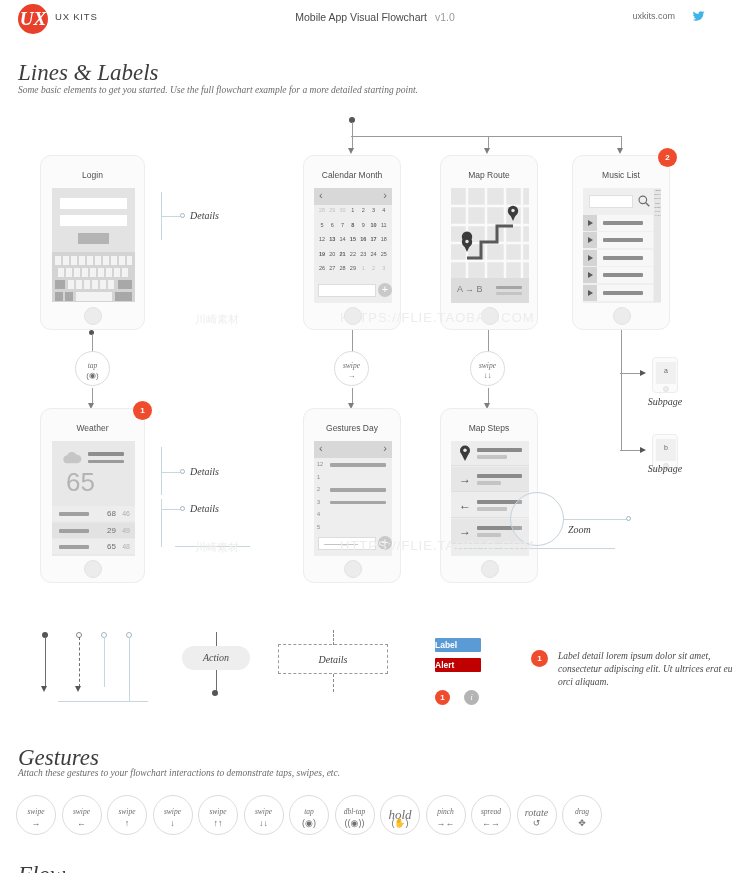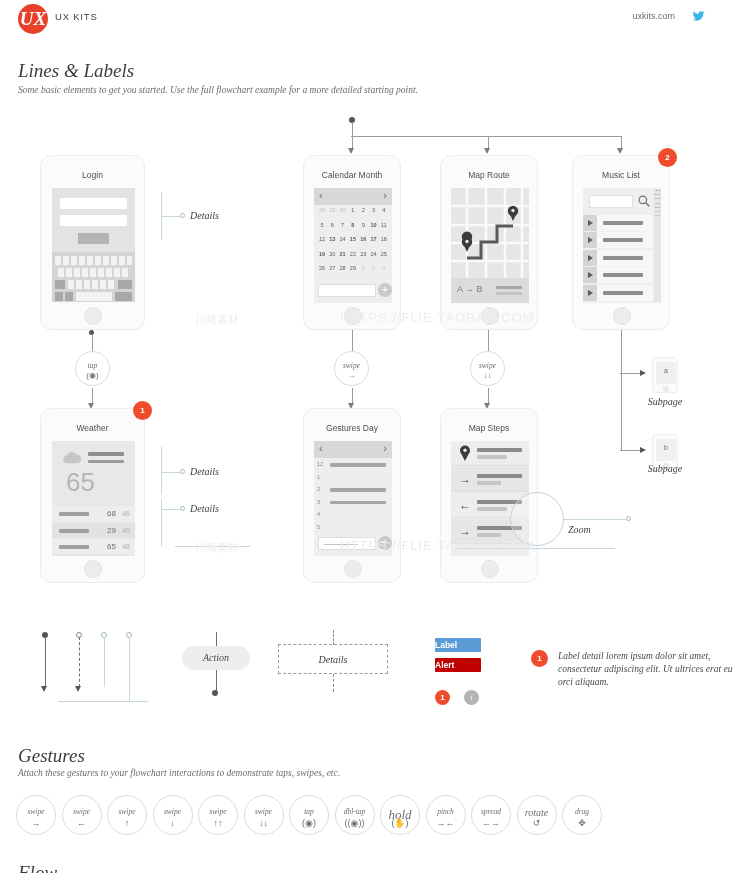--- a/index.html
+++ b/index.html
@@ -23,21 +23,21 @@
   }
   #logo-text { position:absolute; left:55px; top:11px; font-size:9.5px; letter-spacing:.8px; color:#444; }
   #header-title { position:absolute; left:0; top:11px; width:750px; text-align:center; font-size:10.5px; color:#4a4a4a; }
   #header-title .ver { color:#9a9a9a; margin-left:8px; }
   #site-link { position:absolute; right:75px; top:11px; font-size:9px; color:#6d6d6d; }
   #twitter-bird { position:absolute; right:45px; top:10px; width:13px; height:12px; }
 
   
   .sec-title {
     font-family:"Liberation Serif", serif; font-style:italic;
-    font-size:19px; color:#3d3d3d;
+    font-size:23px; color:#3d3d3d;
   }
   .sec-sub {
     font-family:"Liberation Serif", serif; font-style:italic;
     font-size:9.5px; color:#6b6b6b;
   }
 
   
   .phone {
     position:absolute; background:#fbfbfb; border:1px solid #ededed;
     border-radius:11px;
@@ -124,20 +124,23 @@
     position:absolute; font-family:"Liberation Serif", serif; font-style:italic;
     font-size:10px; color:#3f3f3f; text-align:center; width:60px;
   }
 </style>
 </head>
 <body>
 
 <div id="header">
   <div id="logo-mark">UX</div>
   <div id="logo-text">UX KITS</div>
+  <div id="header-title">
+    <span>Mobile App Visual Flowchart</span><span class="ver">v1.0</span>
+  </div>
   <div id="site-link">uxkits.com</div>
   <svg id="twitter-bird" viewBox="0 0 24 24">
     <path fill="#41b3e8" d="M24 4.6a9.8 9.8 0 0 1-2.8.8 4.9 4.9 0 0 0 2.2-2.7 9.7 9.7 0 0 1-3.1 1.2A4.9 4.9 0 0 0 11.9 8a13.9 13.9 0 0 1-10-5.1 4.9 4.9 0 0 0 1.5 6.6A4.8 4.8 0 0 1 1 8.9v.1a4.9 4.9 0 0 0 3.9 4.8 4.9 4.9 0 0 1-2.2.1 4.9 4.9 0 0 0 4.6 3.4A9.9 9.9 0 0 1 0 19.5a13.9 13.9 0 0 0 7.5 2.2c9.1 0 14-7.5 14-14v-.6A10 10 0 0 0 24 4.6z"></path>
   </svg>
 </div>
 
 <div class="sec-title abs" style="left:18px; top:60px;">Lines &amp; Labels</div>
 <div class="sec-sub abs" style="left:18px; top:85px;">Some basic elements to get you started. Use the full flowchart example for a more detailed starting point.</div>
 
 <div class="dot abs" style="left:349px; top:117px; width:6px; height:6px;"></div>

